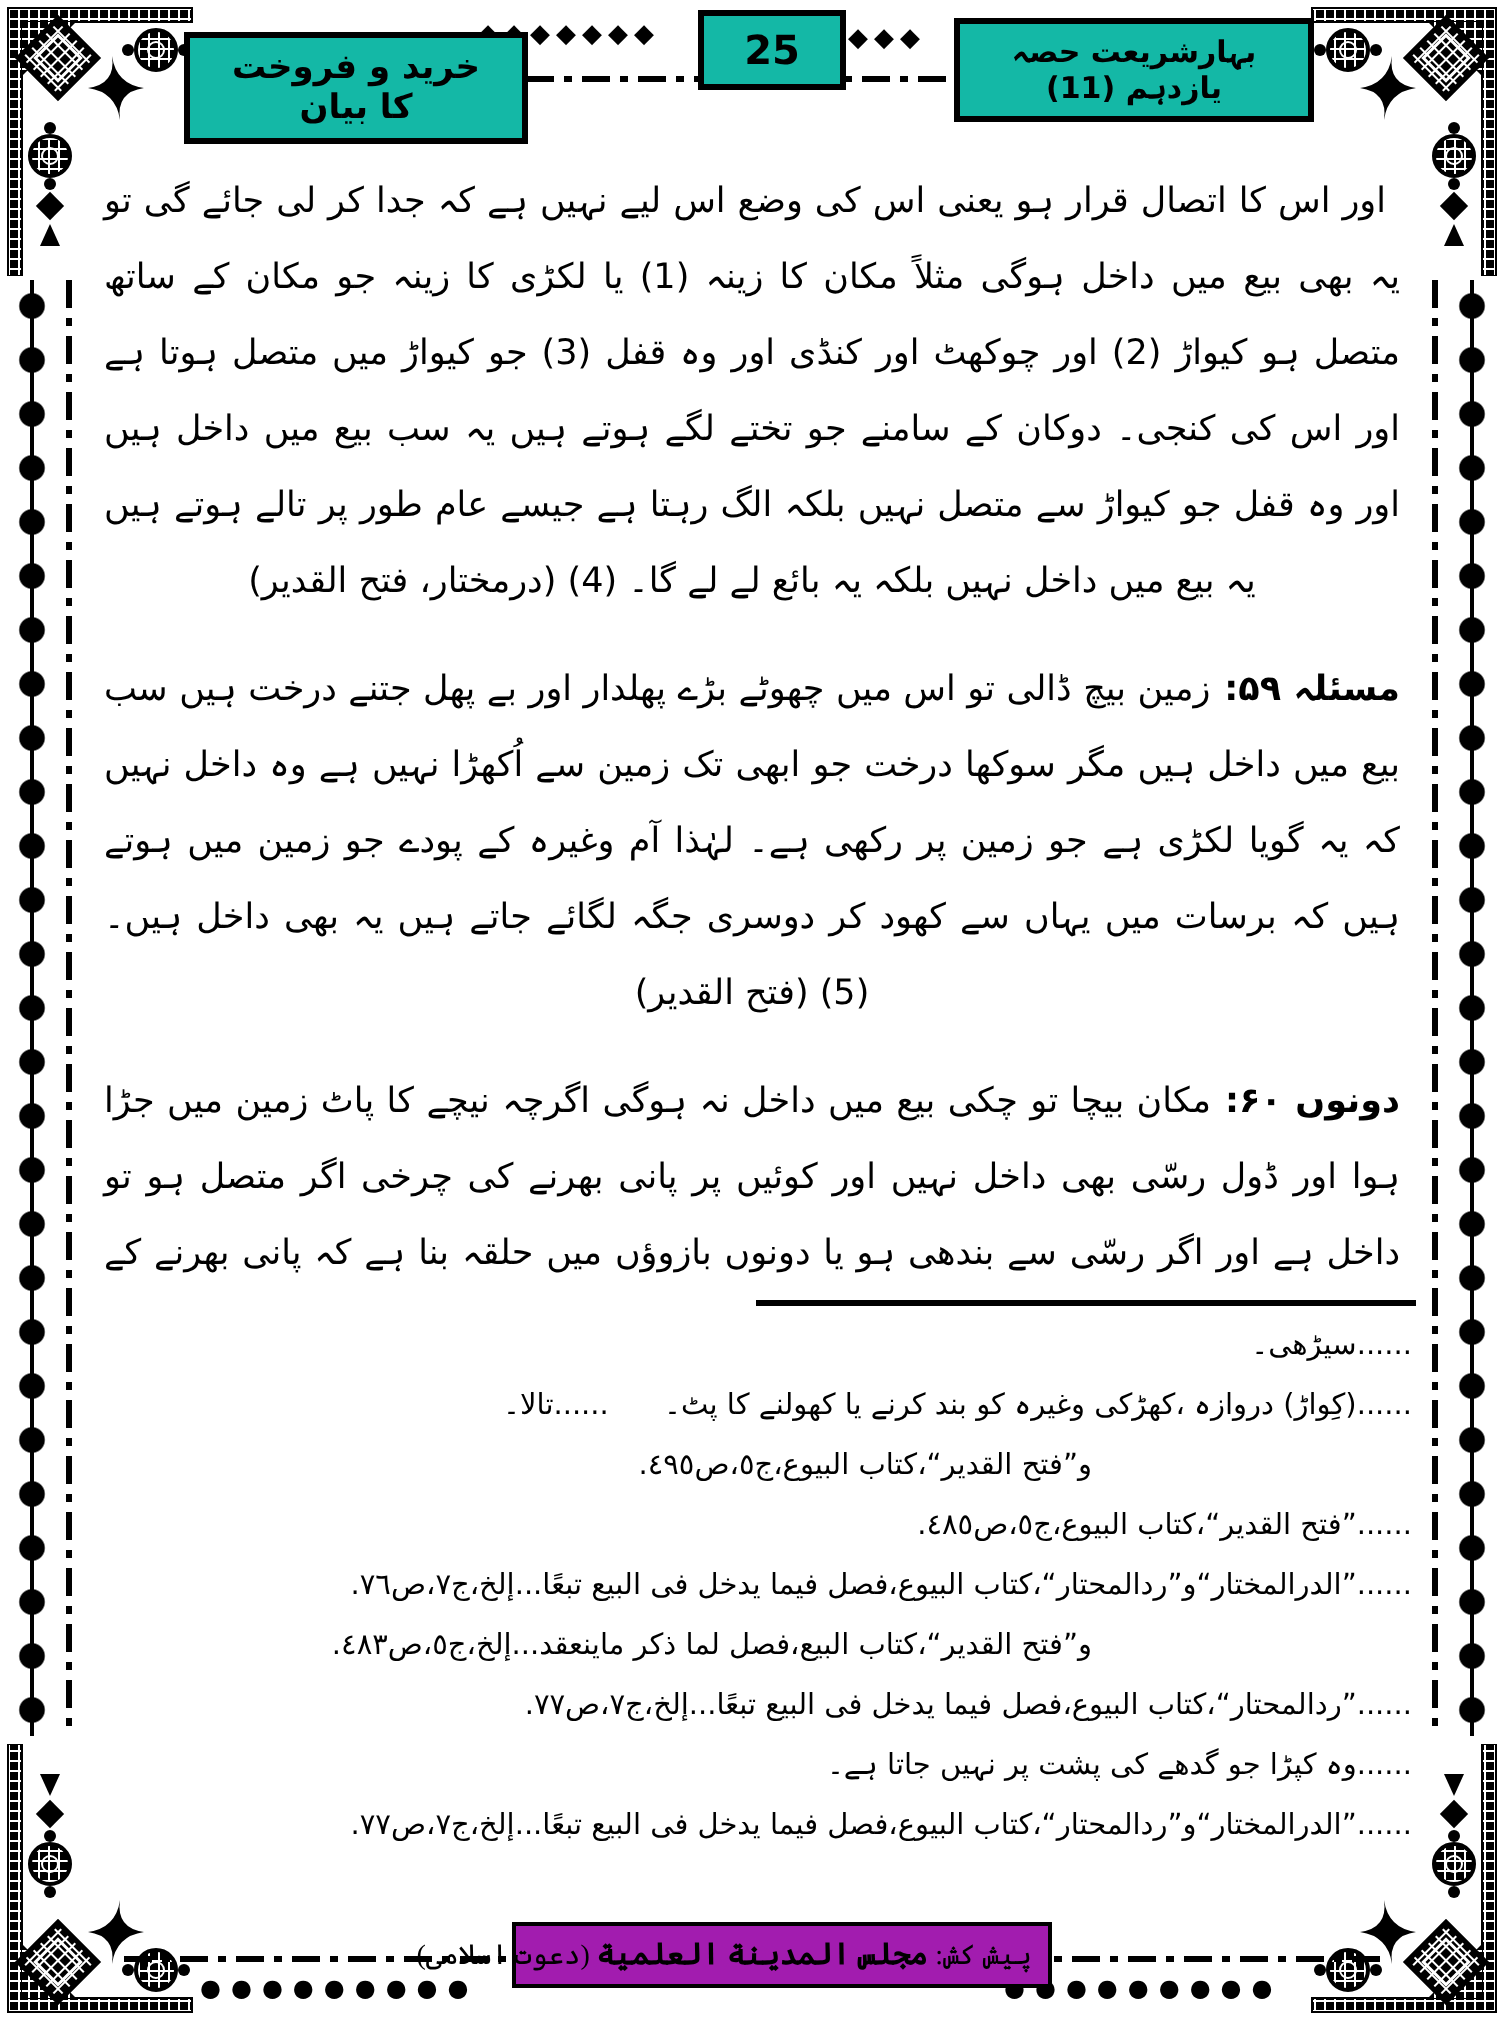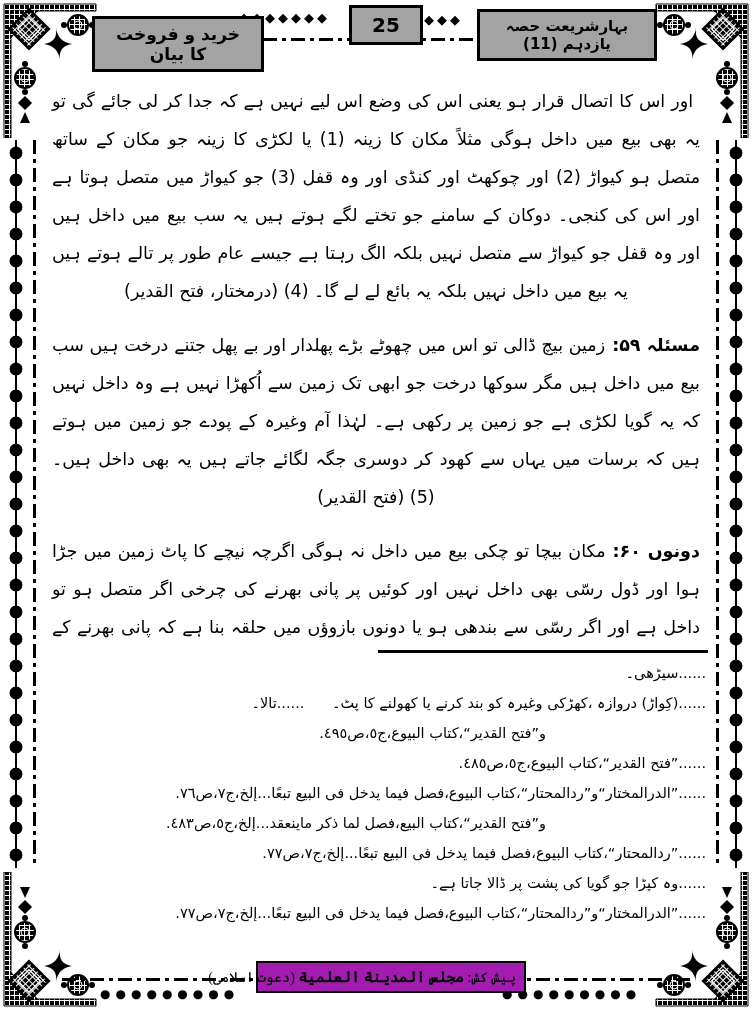--- a/index.html
+++ b/index.html
@@ -36,21 +36,21 @@
     background:repeating-linear-gradient(to right,#000 0 14px,transparent 14px 19px,#000 19px 23px,transparent 23px 28px);
   }
   .diamond-row,.dot-row{
     position:absolute;color:#000;white-space:nowrap;overflow:hidden;
     font-family:"DejaVu Sans",sans-serif;
   }
   .diamond-row{font-size:13px;letter-spacing:3px;line-height:14px;}
   .dot-row{font-size:12px;letter-spacing:5px;line-height:13px;}
   
   .hbox{
-    position:absolute;background:#a3a3a3;border:3px solid #000;
+    position:absolute;background:#14b8a6;border:3px solid #000;
     font-weight:bold;text-align:center;z-index:5;
     padding:5px 12px;direction:rtl;
   }
   .hbox-left{left:92px;top:16px;width:142px;font-size:17px;}
   .hbox-page{left:349px;top:5px;width:44px;font-size:20px;font-family:"DejaVu Sans",sans-serif;}
   .hbox-right{left:477px;top:9px;width:150px;font-size:15px;}
   
   main{
     position:absolute;left:36px;right:36px;top:66px;height:586px;overflow:hidden;
     direction:rtl;text-align:justify;text-align-last:center;
@@ -140,21 +140,21 @@
 
 <div class="fn-sep"></div>
 <section class="footnotes">
   <p class="fn-line">......سیڑھی۔</p>
   <p class="fn-line">......(کِواڑ) دروازہ ،کھڑکی وغیرہ کو بند کرنے یا کھولنے کا پٹ۔&nbsp;&nbsp;&nbsp;&nbsp;&nbsp;&nbsp;......تالا۔</p>
   <p class="fn-line fn-indent">و”فتح القدیر“،کتاب البیوع،ج٥،ص٤٩٥.</p>
   <p class="fn-line">......”فتح القدیر“،کتاب البیوع،ج٥،ص٤٨٥.</p>
   <p class="fn-line">......”الدرالمختار“و”ردالمحتار“،کتاب البیوع،فصل فیما یدخل فی البیع تبعًا...إلخ،ج٧،ص٧٦.</p>
   <p class="fn-line fn-indent">و”فتح القدیر“،کتاب البیع،فصل لما ذکر ماینعقد...إلخ،ج٥،ص٤٨٣.</p>
   <p class="fn-line">......”ردالمحتار“،کتاب البیوع،فصل فیما یدخل فی البیع تبعًا...إلخ،ج٧،ص٧٧.</p>
-  <p class="fn-line">......وہ کپڑا جو گویا کی پشت پر ڈالا جاتا ہے۔</p>
+  <p class="fn-line">......وہ کپڑا جو گدھے کی پشت پر نہیں جاتا ہے۔</p>
   <p class="fn-line">......”الدرالمختار“و”ردالمحتار“،کتاب البیوع،فصل فیما یدخل فی البیع تبعًا...إلخ،ج٧،ص٧٧.</p>
 </section>
 
 <div class="dashdot-h" style="top:978px;left:62px;width:192px;"></div>
 <div class="dashdot-h" style="top:978px;left:508px;width:184px;"></div>
 <div class="dot-row" style="top:988px;left:100px;width:154px;">●●●●●●●●●</div>
 <div class="dot-row" style="top:988px;left:502px;width:154px;">●●●●●●●●●</div>
 
 <footer class="fbox">
   <span>پیش کش:</span>

